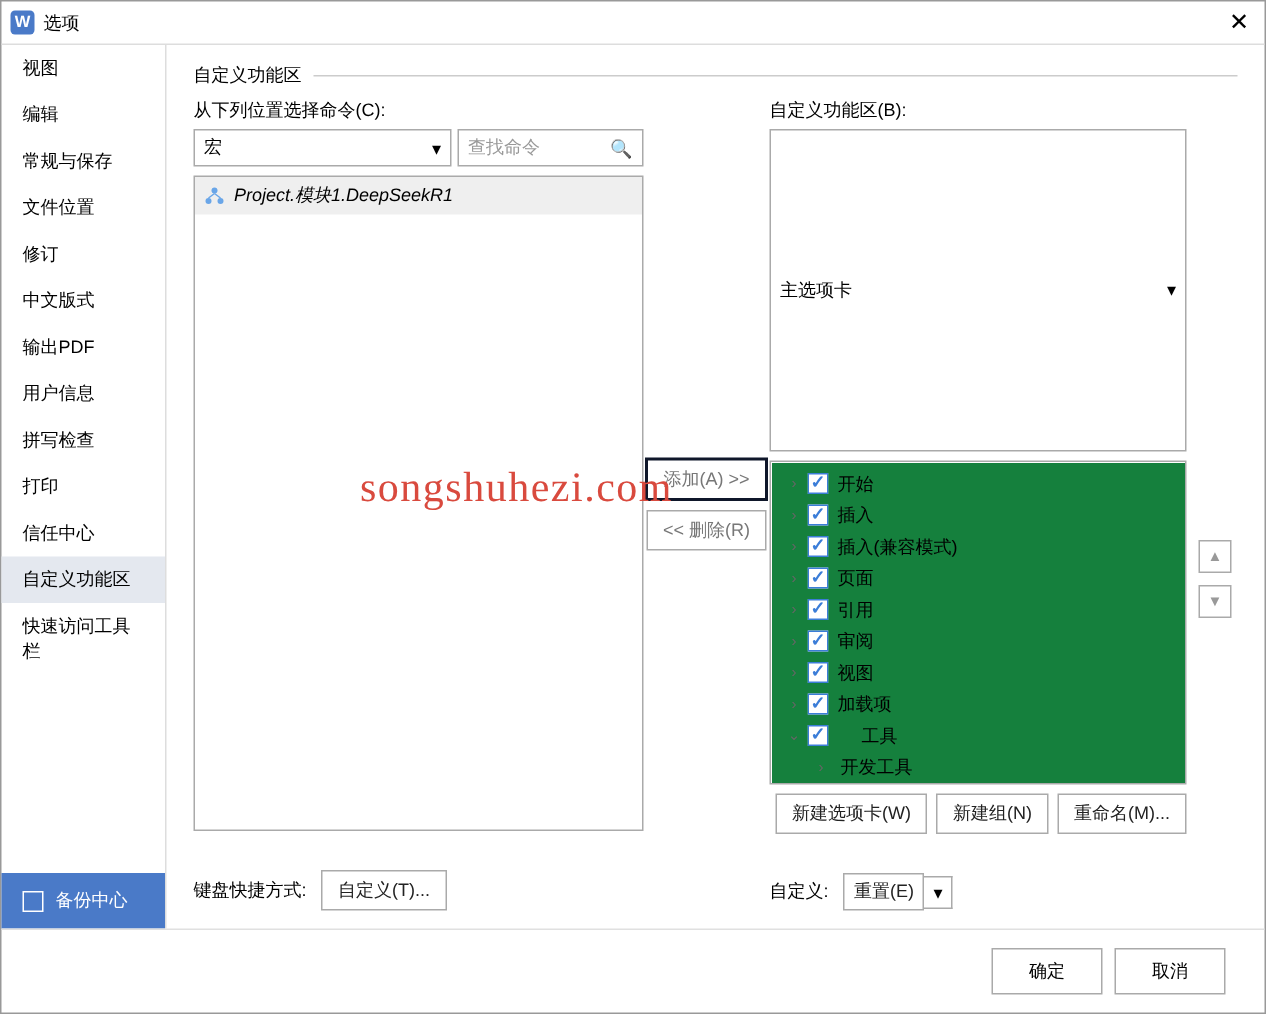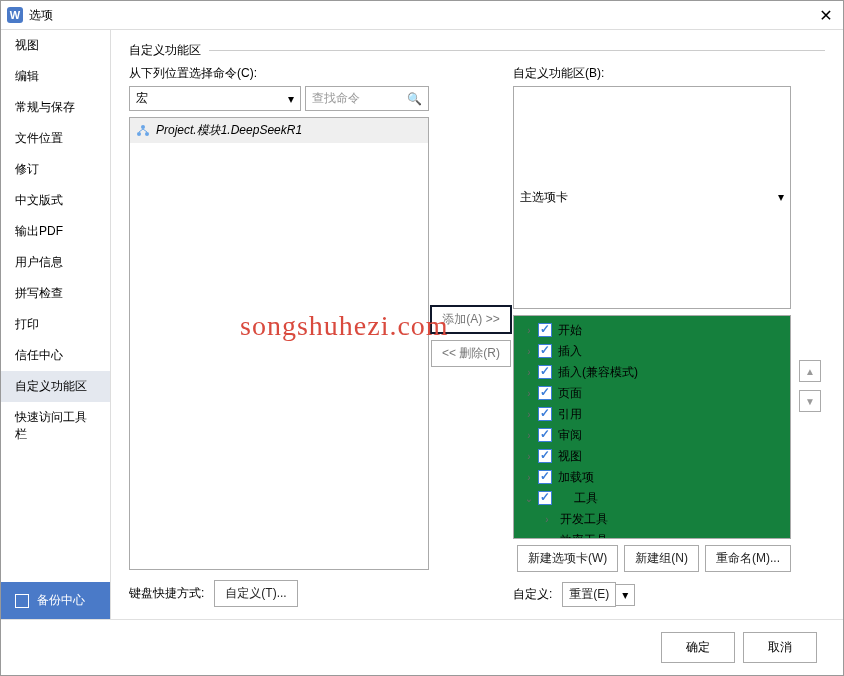--- a/index.html
+++ b/index.html
@@ -40,21 +40,21 @@
     .tree-row { display: flex; align-items: center; padding: 2px 2px; gap: 2px; cursor: pointer; }
     .arrow { width: 14px; text-align: center; color: #666; font-size: 10px; }
     .arrow.expanded::before { content: "⌄"; }
     .arrow.collapsed::before { content: "›"; }
     .chk { width: 14px; height: 14px; border: 1px solid #3b7dd8; background: #fff; position: relative; display: inline-block; }
     .chk.checked::after { content: "✓"; position: absolute; top: -2px; left: 1px; color: #3b7dd8; font-size: 12px; font-weight: bold; }
     .indent0 { padding-left: 6px; }
     .indent1 { padding-left: 24px; }
     .sq-btn { width: 22px; height: 22px; border: 1px solid #aaa; background: #fff; display: flex; align-items: center; justify-content: center; cursor: pointer; color: #999; font-size: 10px; }
     .bottom-btns-right { display: flex; gap: 6px; margin-top: 6px; justify-content: flex-end; }
-    .kb-row, .custom-row { display: flex; align-items: center; gap: 10px; margin-top: 10px; }
+    .kb-row, .custom-row { display: flex; align-items: center; gap: 10px; margin-top: 26px; }
     .footer { padding: 12px 26px; display: flex; justify-content: flex-end; gap: 8px; border-top: 1px solid #e0e0e0; }
     .footer-btn { border: 1px solid #aaa; background: #fff; padding: 6px 24px; cursor: pointer; }
     .watermark { position: absolute; top: 310px; left: 240px; font-size: 28px; color: #d94a3e; font-family: serif; pointer-events: none; z-index: 100; letter-spacing: 1px; }
     .reset-combo { display: flex; align-items: center; }
     .reset-combo .select { padding: 3px 6px; }
     .reset-combo .drop { border: 1px solid #aaa; border-left: none; padding: 3px 6px; }
     .main-content-row { display: flex; flex: 1; position: relative; }
     .col-right-wrap { display: flex; flex: 1; gap: 8px; }
     .tree-area { flex: 1; display: flex; flex-direction: column; }
   </style>

